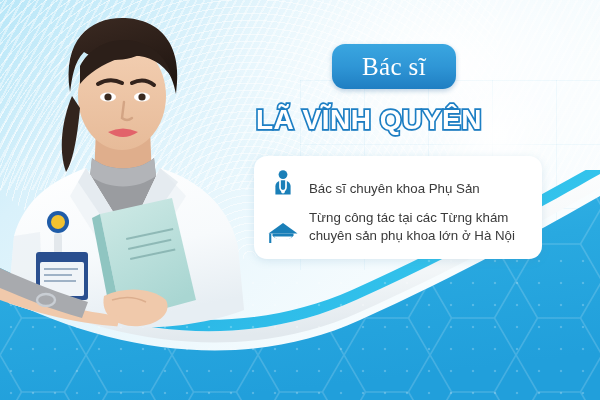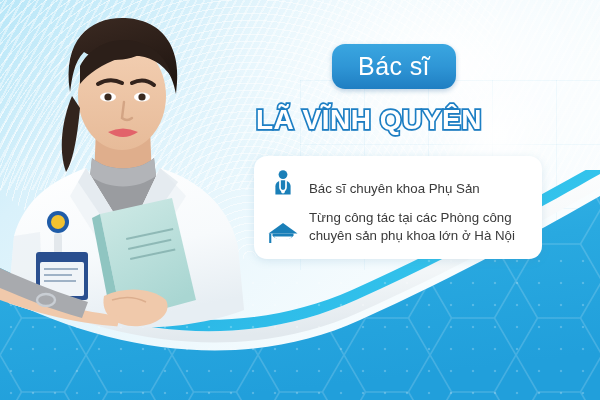--- a/index.html
+++ b/index.html
@@ -71,21 +71,21 @@
   .doctor{ position:absolute; left:0; bottom:46px; width:268px; height:354px; }
   .doctor svg{ display:block; width:268px; height:354px; }
 
   
   .badge{
     position:absolute; left:332px; top:44px;
     width:124px; height:45px;
     border-radius:13px;
     background:linear-gradient(180deg,#3aa6e0 0%,#2f96d6 50%,#1f7ec2 100%);
     box-shadow:0 2px 5px rgba(20,90,150,.28);
-    display:flex; align-items:center; justify-content:center;
+    display:flex; align-items:center; justify-content:center;font-family:Liberation Serif, serif;
   }
   .badge span{
     color:#fff; font-size:25px; letter-spacing:.4px;
     font-weight:400; line-height:1;
   }
 
   
   .name{
     position:absolute; left:228px; top:96px;
     width:360px; height:48px;
@@ -283,18 +283,18 @@
 
     <div class="row row2">
       <span class="ico">
         <svg width="30" height="24" viewBox="0 0 30 24" xmlns="http://www.w3.org/2000/svg">
           <path d="M15 1 L29.5 11.5 L0.5 11.5 Z" fill="#1a7fb8"></path>
           <path d="M4.5 13.5 C 8 19 22 19 25.5 13.5 L25.5 11.5 L4.5 11.5 Z" fill="#1a7fb8"></path>
           <path d="M6 14.5 C 9.5 19.5 20.5 19.5 24 14.5" fill="#ffffff"></path>
           <rect x="1.2" y="11.5" width="2.1" height="9.5" fill="#1a7fb8"></rect>
         </svg>
       </span>
-      <span class="row-text">Từng công tác tại các Phòng công chuyên sản phụ khoa lớn ở Hà Nội</span>
+      <span class="row-text">Từng công tác tại các Từng khám chuyên sản phụ khoa lớn ở Hà Nội</span>
     </div>
 
   </div>
 
 </div>
 
 </body></html>

